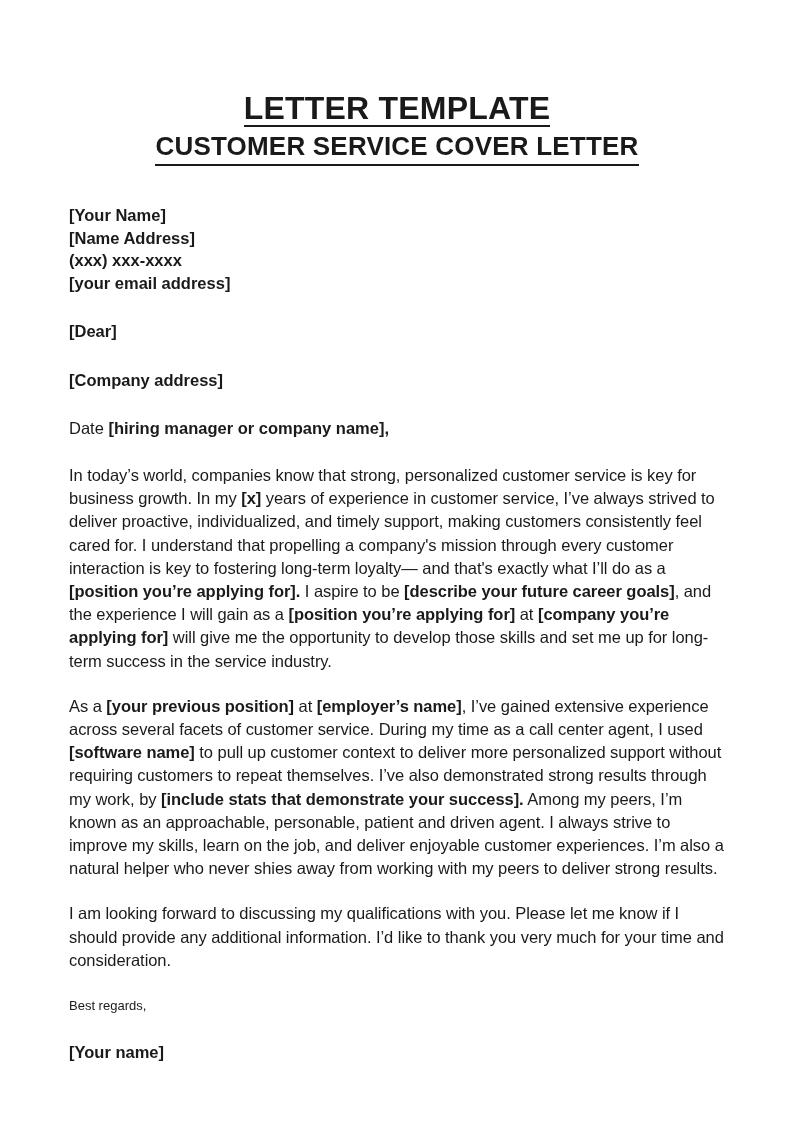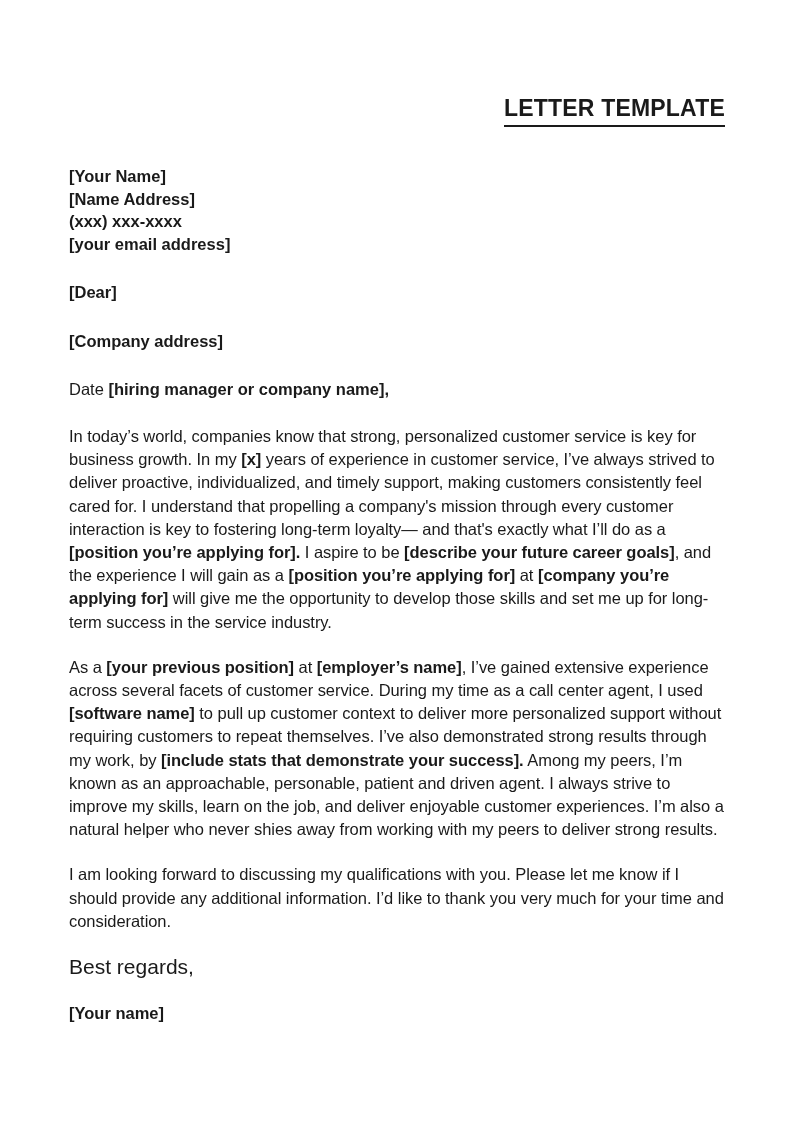--- a/index.html
+++ b/index.html
@@ -26,27 +26,26 @@
     top: 92px;
     width: 656px;
   }
 
   
   .title-block {
     text-align: center;
     margin: 0 0 38px 0;
   }
   .title-line-1 {
-    font-size: 23px;
+    font-size: 32px;
     font-weight: bold;
     letter-spacing: 0.2px;
     line-height: 32px;
     margin: 0;
     display: block;
-    text-align: right;
   }
   .title-line-2 {
     font-size: 26px;
     font-weight: bold;
     letter-spacing: 0.2px;
     line-height: 34px;
     margin: 2px 0 0 0;
     display: block;
   }
   .title-line-1 span.u,
@@ -96,39 +95,40 @@
     margin: 0 0 22px 0;
     text-align: left;
     letter-spacing: -0.05px;
   }
   .para b, .ph {
     font-weight: bold;
     margin-top: 6px;
   }
 
   .closing {
-    font-size: 21px;
+    font-size: 13px;
     line-height: 23.2px;
     margin: 0 0 24px 0;
   }
   .signature {
     font-size: 16.5px;
     line-height: 23.2px;
     font-weight: bold;
     margin: 0;
   }
 </style>
 </head>
 <body>
 
 <div class="page">
   <div class="doc">
 
     <div class="title-block">
       <div class="title-line-1"><span class="u">LETTER TEMPLATE</span></div>
+      <div class="title-line-2"><span class="u">CUSTOMER SERVICE COVER LETTER</span></div>
     </div>
 
     <div class="sender-block">
       <span class="sender-line">[Your Name]</span>
       <span class="sender-line">[Name Address]</span>
       <span class="sender-line">(xxx) xxx-xxxx</span>
       <span class="sender-line">[your email address]</span>
     </div>
 
     <span class="meta-line">[Dear]</span>

